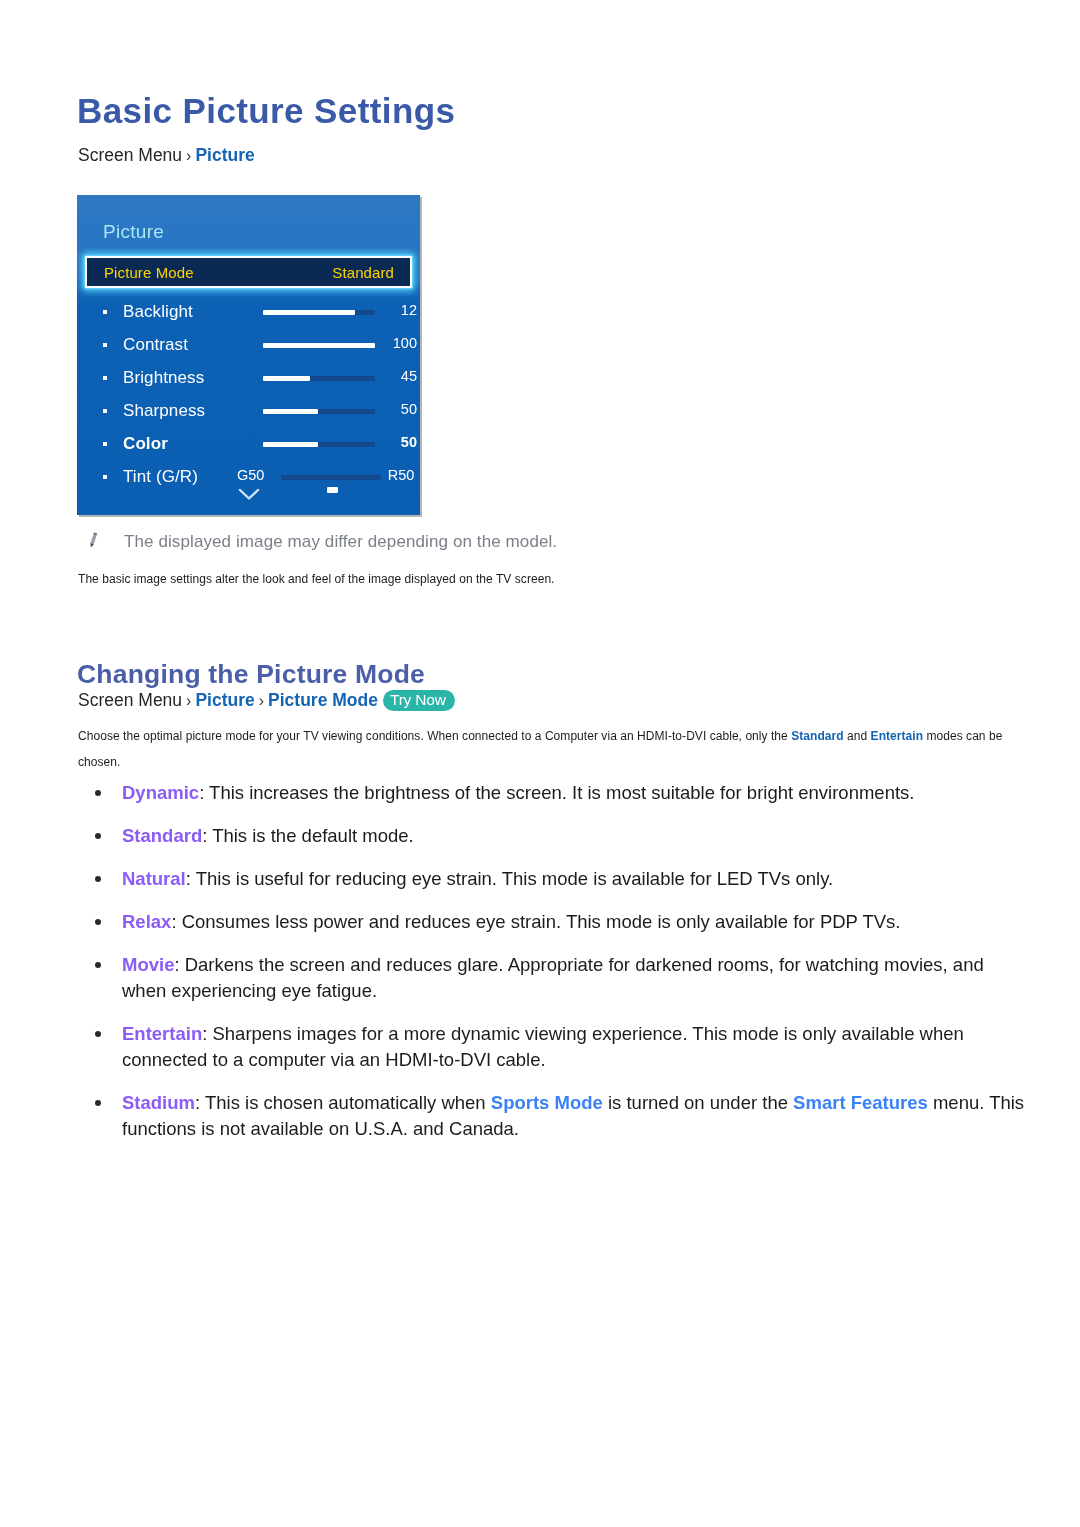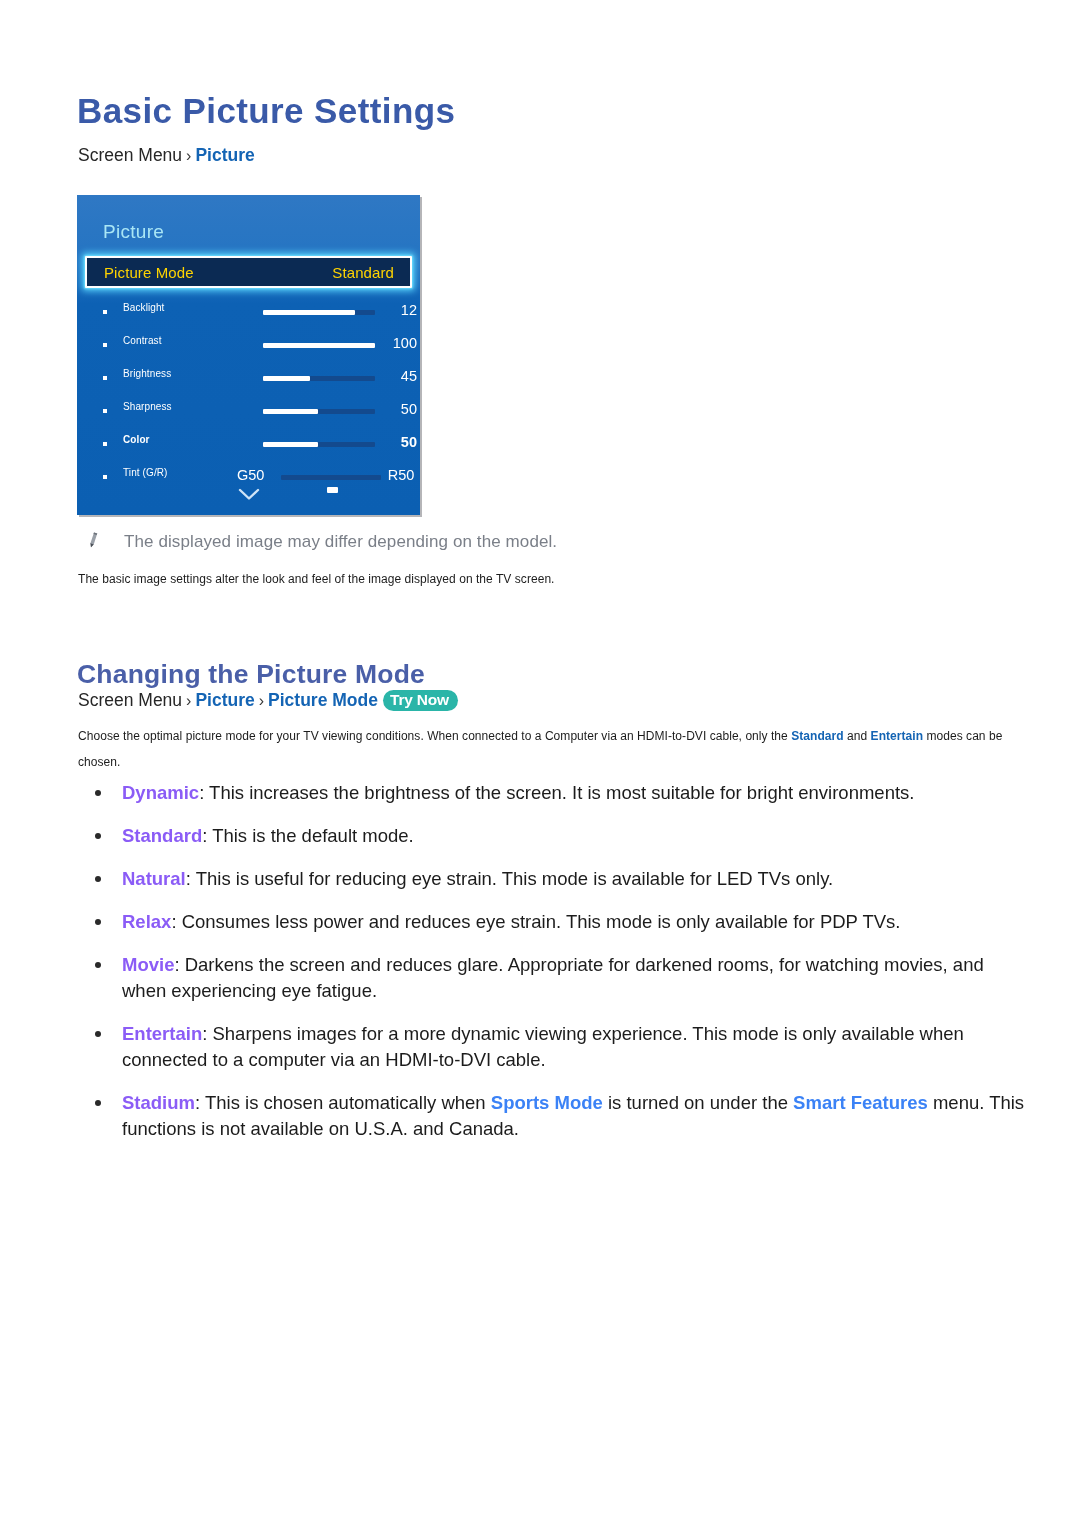--- a/index.html
+++ b/index.html
@@ -54,21 +54,21 @@
   .breadcrumb .lnk {
     color: #1464b4;
     font-weight: bold;
   }
 
   .try-now {
     display: inline-block;
     background: #2ab5a8;
     color: #ffffff;
     font-size: 15.5px;
-    font-weight: bold;
+    font-weight: normal;
     border-radius: 11px;
     padding: 2px 9px 3px 7px;
     margin-left: 5px;
     position: relative;
     top: -1px;
     letter-spacing: -0.2px;
   }
 
   .h2 {
     position: absolute;
@@ -142,21 +142,21 @@
     left: 26px;
     top: 13px;
     width: 4px;
     height: 4px;
     background: #ffffff;
   }
   .tv-row .rlabel {
     position: absolute;
     left: 46px;
     top: 5px;
-    font-size: 10px;
+    font-size: 17px;
     color: #ffffff;
     letter-spacing: 0.1px;
     white-space: nowrap;
     text-align: center;
   }
   .tv-row .track {
     position: absolute;
     left: 186px;
     top: 13px;
     width: 112px;

